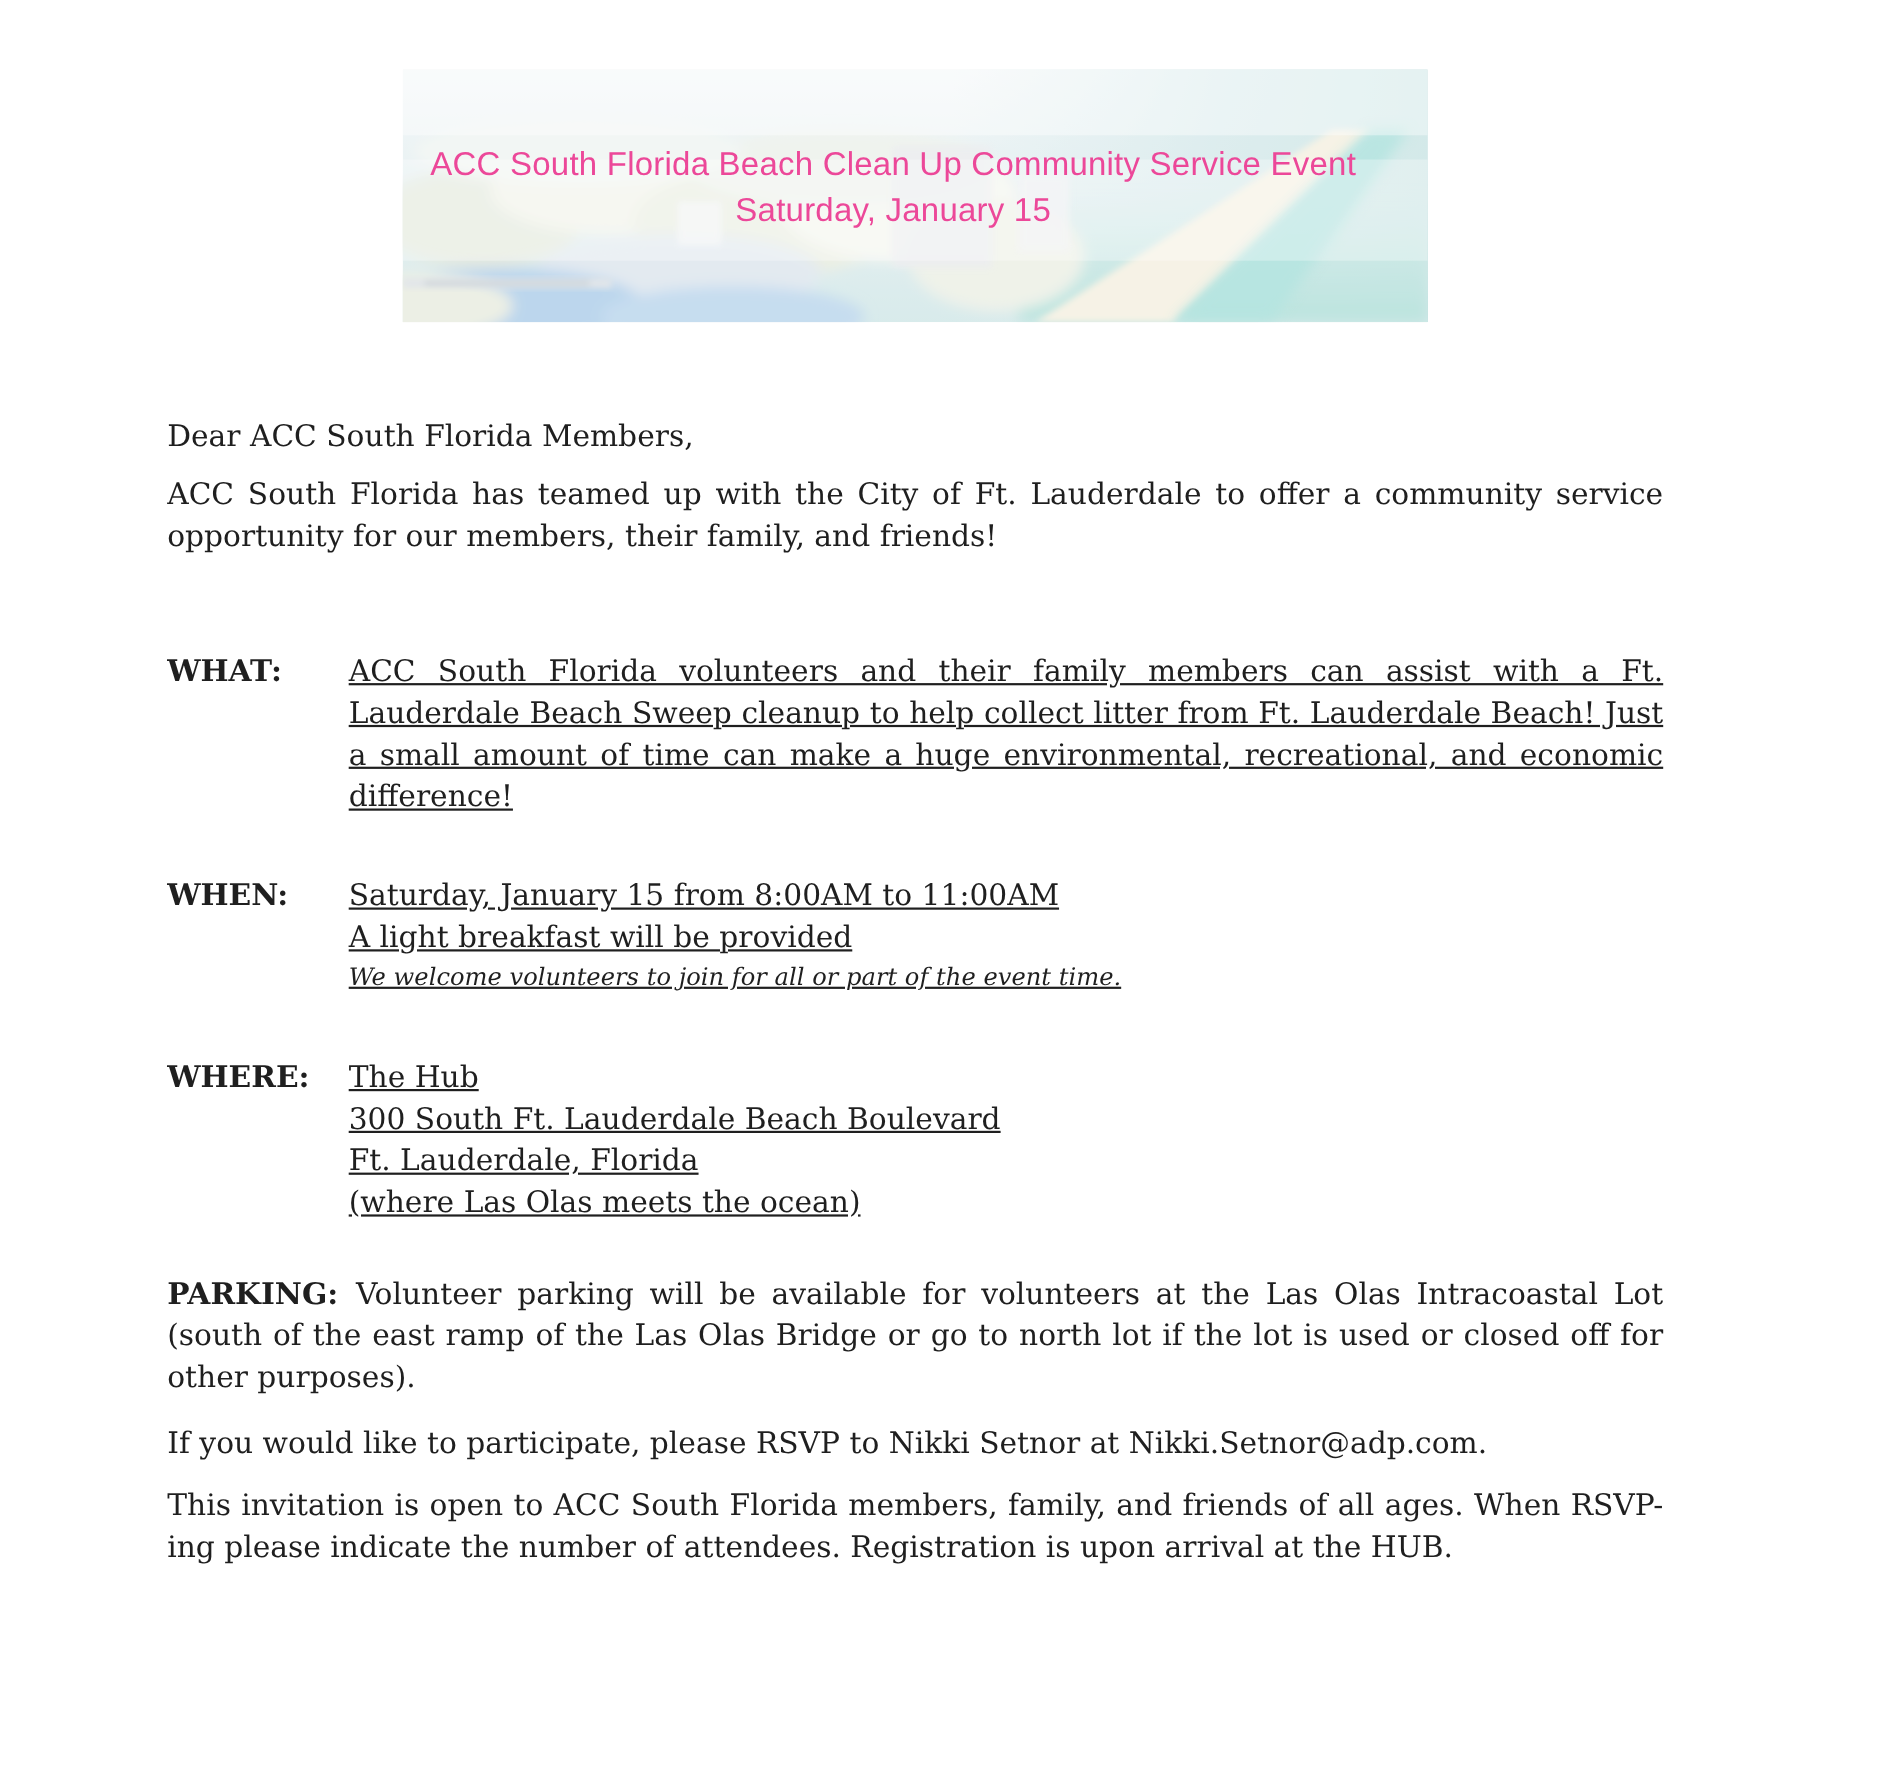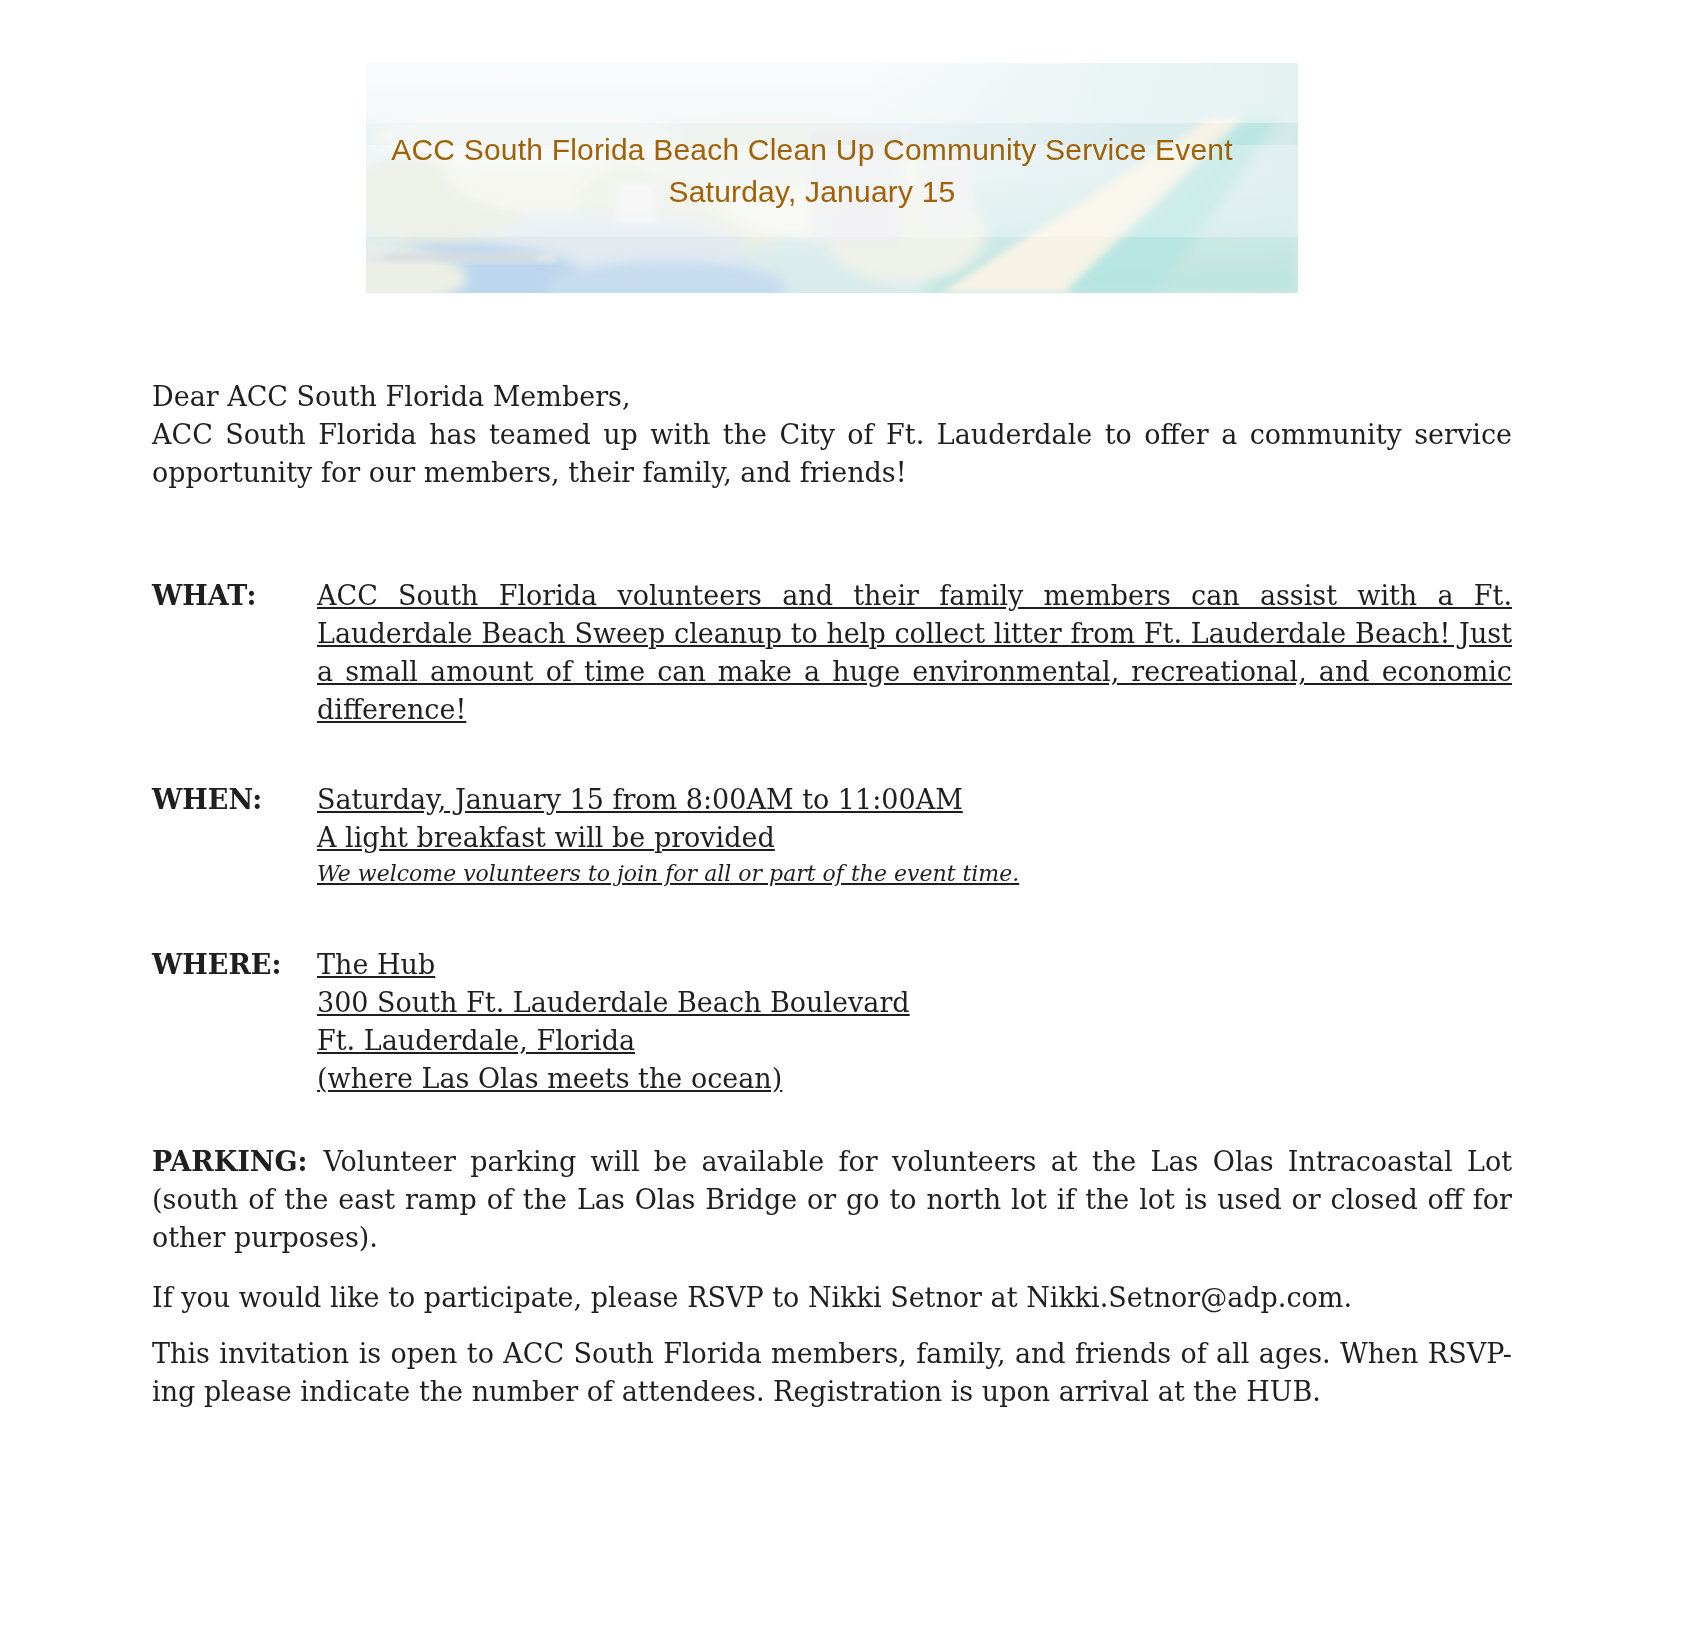--- a/index.html
+++ b/index.html
@@ -28,40 +28,40 @@
   .banner svg { display: block; }
   .banner-text {
     position: absolute;
     left: 0;
     right: 40px;
     top: 66px;
     text-align: center;
     font-family: "Liberation Sans", sans-serif;
     font-size: 30px;
     line-height: 42px;
-    color: #a16207;
+    color: #ec4899;
     font-weight: 500;
     letter-spacing: 0.2px;
   }
 
   
   .content {
     position: absolute;
     left: 152px;
     top: 293px;
     width: 1360px;
     font-size: 27px;
     line-height: 38px;
   }
   .para { margin: 0; }
   .justify { text-align: justify; }
   .b { font-weight: bold; margin-top: 28px; }
 
   .greeting   { margin-top: 85px; }
-  .intro      { }
+  .intro      { margin-top: 15px; }
 
   .label-row  { display: flex; align-items: flex-start; }
   .label-col  { width: 165px; flex: 0 0 165px; font-weight: bold; }
   .label-body { flex: 1 1 auto; text-decoration: underline; }
 
   .what-row   { margin-top: 85px; }
   .when-row   { margin-top: 52px; }
   .where-row  { margin-top: 55px; }
 
   .when-note {

